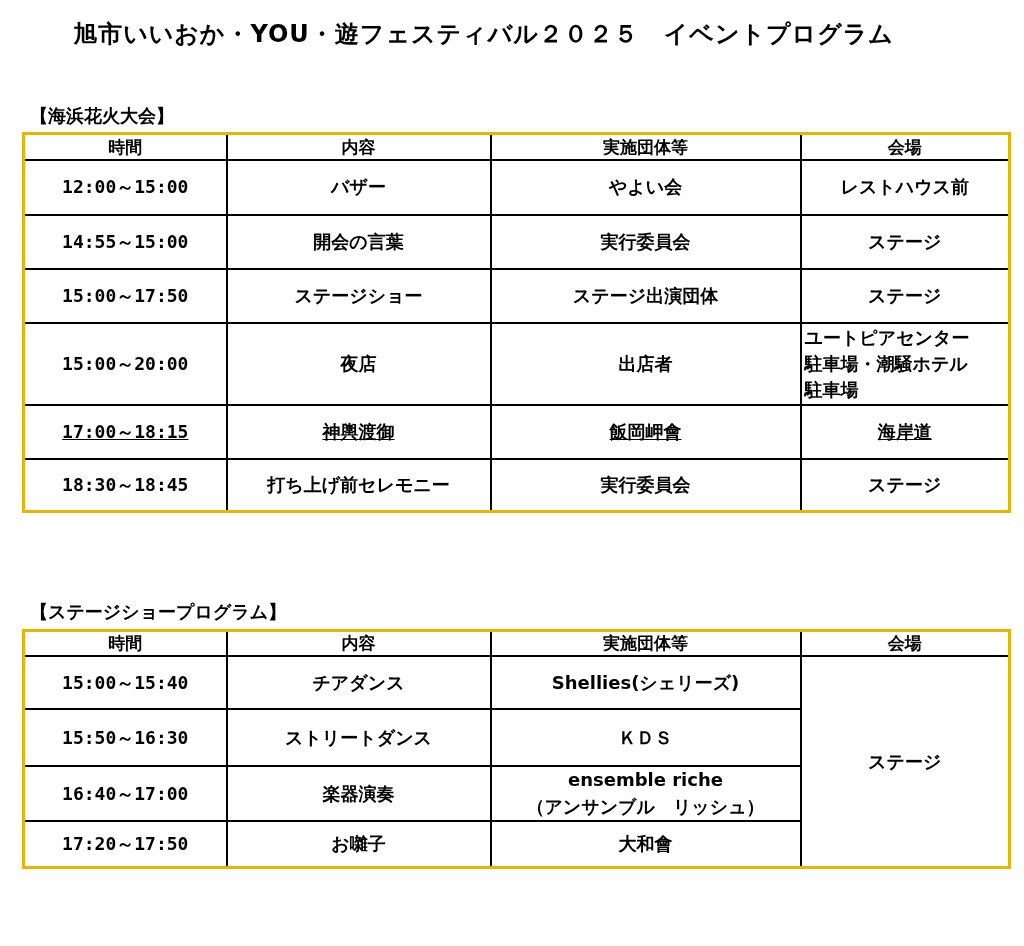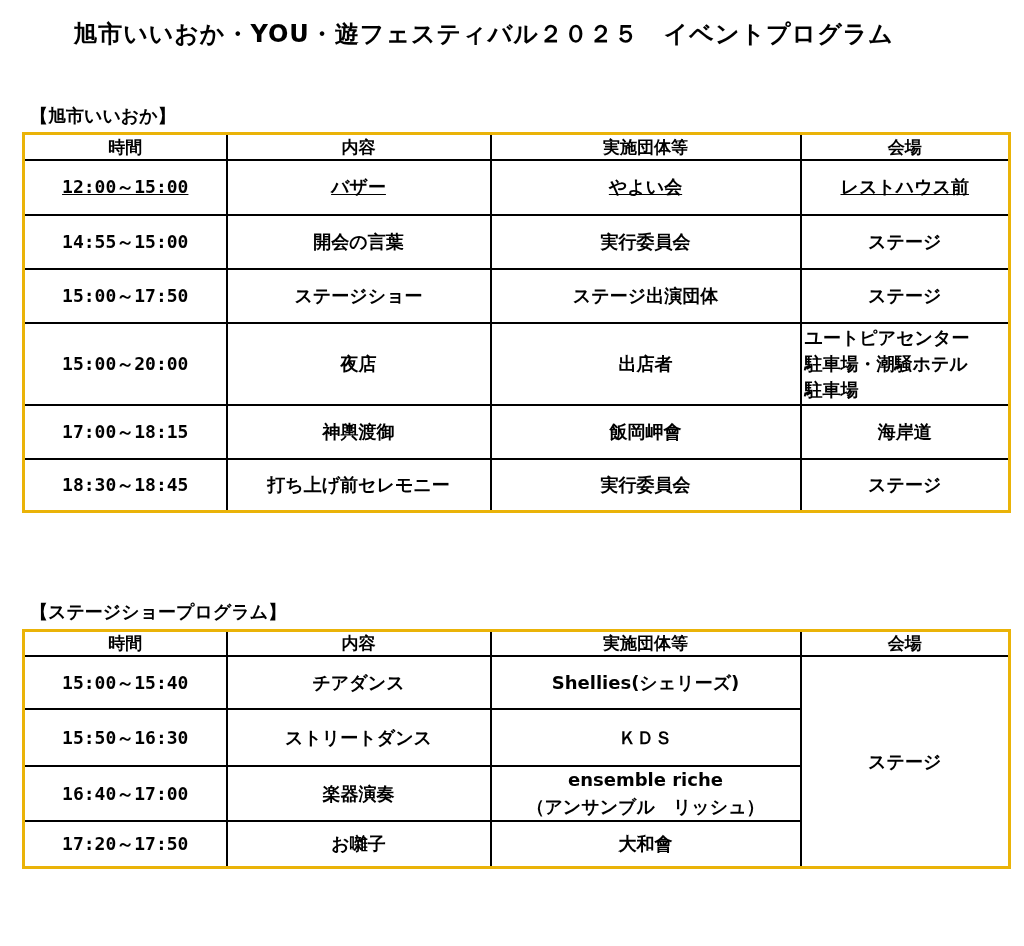--- a/index.html
+++ b/index.html
@@ -55,25 +55,25 @@
     line-height: 1.45;
     overflow: hidden;
   }
   .program-table th {
     font-size: 17px;
     line-height: 1.1;
   }
   .header-row       { height: 26px; }
 
   
-  #table1 tr.r0 { height: 55px; text-decoration: underline; }
+  #table1 tr.r0 { height: 55px; }
   #table1 tr.r1 { height: 54px; }
   #table1 tr.r2 { height: 54px; }
   #table1 tr.r3 { height: 82px; }
-  #table1 tr.r4 { height: 54px; }
+  #table1 tr.r4 { height: 54px; text-decoration: underline; }
   #table1 tr.r5 { height: 53px; }
   #table1 tr.r6 { height: 53px; }
 
   
   #table2 tr.r0 { height: 53px; }
   #table2 tr.r1 { height: 57px; }
   #table2 tr.r2 { height: 53px; }
   #table2 tr.r3 { height: 47px; }
 
   .time-cell {
@@ -90,21 +90,21 @@
     line-height: 1.4;
   }
 </style>
 </head>
 <body>
 
 <div class="doc">
 
   <h1 class="title">旭市いいおか・YOU・遊フェスティバル２０２５　イベントプログラム</h1>
 
-  <h2 class="section-heading" id="section1-heading">【旭市いいおか】</h2>
+  <h2 class="section-heading" id="section1-heading">【海浜花火大会】</h2>
 
   <table class="program-table" id="table1">
     <colgroup>
       <col style="width:203px">
         <col style="width:264px">
         <col style="width:310px">
         <col style="width:209px">
     </colgroup>
     <thead>
       <tr class="header-row">

